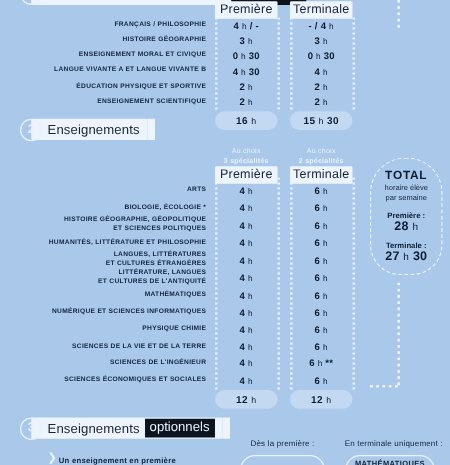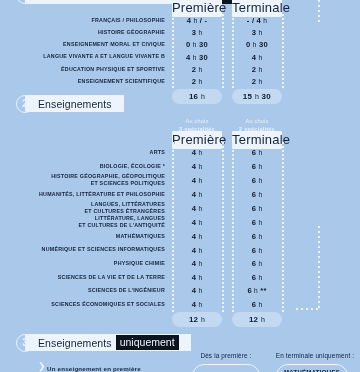--- a/index.html
+++ b/index.html
@@ -96,21 +96,21 @@
     top: 0; bottom: 0;
     width: 1.6px;
     background-image: linear-gradient(#eef4fb 50%, rgba(0,0,0,0) 0);
     background-size: 1.6px 4px;
     background-repeat: repeat-y;
   }
 
   .colhead {
     background: #eef4fb;
     color: #15243c;
-    font-size: 13px;
+    font-size: 10px;
     text-align: center;
     padding: 1.5px 0 2px;
     border-radius: 1px;
     letter-spacing: .2px;
   }
   .subhead {
     color: #eaf2fc;
     font-size: 5.6px;
     text-align: center;
     line-height: 1.45;
@@ -431,30 +431,41 @@
       </div>
 
     <div class="row" style="height:13px; margin-top:2px;">
       <div style="width:172px;"></div>
       <div class="sumbox" style="width:50px;">12 <span class="u">h</span></div>
       <div style="width:10px;"></div>
       <div class="sumbox" style="width:50px;">12 <span class="u">h</span></div>
     </div>
   </div>
 
+  <div id="total-capsule">
+    <div class="t-title">TOTAL</div>
+    <div class="t-sub">
+      <div>horaire élève</div>
+      <div>par semaine</div>
+    </div>
+    <div class="t-lab">Première :</div>
+    <div class="t-val">28 <span class="u">h</span></div>
+    <div class="t-lab">Terminale :</div>
+    <div class="t-val">27 <span class="u">h</span> 30</div>
+  </div>
 
   <div class="dotrail" style="left:318px; top:0px; height:24px;"></div>
   <div class="dotrail" style="left:318px; top:226px; height:84px;"></div>
   <div class="dotrail-h" style="left:296px; top:308px; width:24px;"></div>
 
   <div class="section-head" style="left:16px; top:333px;">
     <div class="sec-num">3</div>
     <div class="sec-pill">
       <span class="w1">Enseignements</span>
-      <span class="w2">uniquement</span>
+      <span class="w2">optionnels</span>
     </div>
     <div class="pill-tail"></div>
   </div>
 
   <div class="opt-head" style="left:186px; top:352px; width:80px;">Dès la première :</div>
   <div class="opt-head" style="left:272px; top:352px; width:86px;">En terminale uniquement :</div>
 
   <div class="arrow" style="left:38px; top:362px;">❯</div>
   <div class="opt-caption" style="left:47px; top:365px;">Un enseignement en première</div>
 

